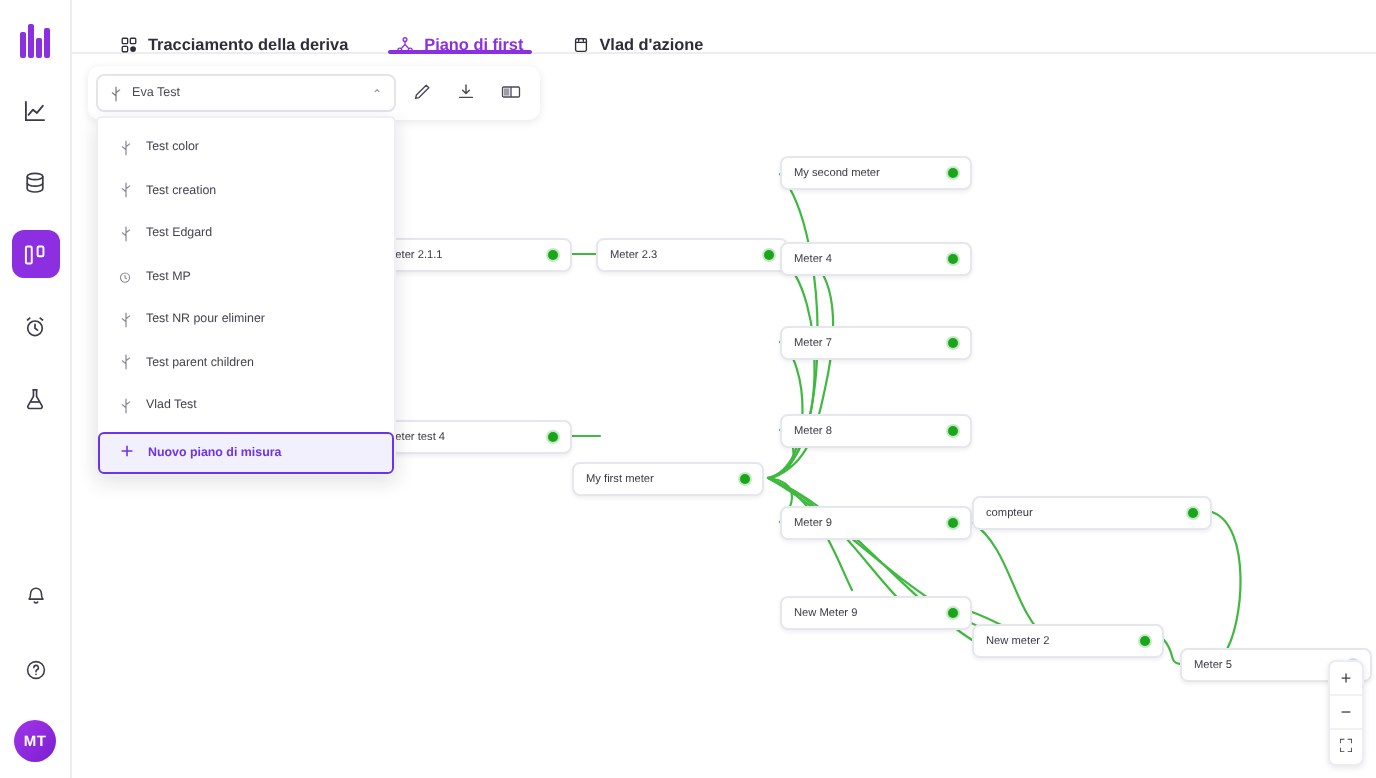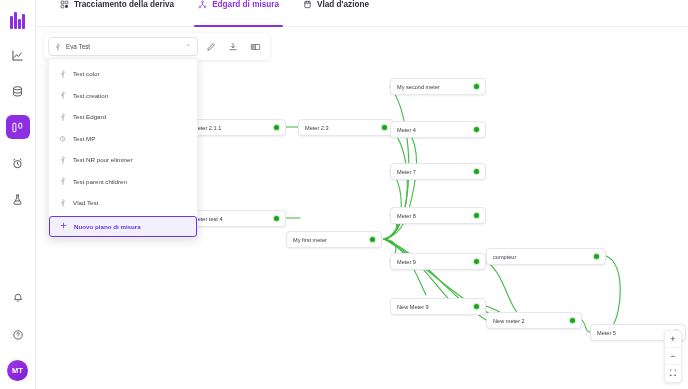--- a/index.html
+++ b/index.html
@@ -68,21 +68,21 @@
   
   #tabbar {
     position: absolute; left: 36px; top: 0; right: 0; height: 27px;
     background: #ffffff;
     border-bottom: 1px solid #ececf1;
     display: flex; align-items: center;
     padding-left: 12px;
     z-index: 30;
   }
   .tab {
-    display: flex; align-items: flex-start; gap: 5px;
+    display: flex; align-items: flex-end; gap: 5px;
     height: 27px; padding: 0 12px;
     font-size: 8.2px; font-weight: bold; color: #2e2e3a;
     cursor: pointer; position: relative;
   }
   .tab.active { color: #8b2fe0; }
   .tab.active::after {
     content: ""; position: absolute; left: 8px; right: 8px; bottom: 0;
     height: 1.6px; background: #8b2fe0; border-radius: 1px;
   }
   .tab svg { display: block; }
@@ -295,21 +295,21 @@
 
     <div class="tab active">
       <span>
         <svg width="9" height="9" viewBox="0 0 20 20" fill="none" stroke="currentColor" stroke-width="1.5">
           <circle cx="10" cy="4" r="2.1"></circle>
           <circle cx="4.2" cy="15.5" r="2.1"></circle>
           <circle cx="15.8" cy="15.5" r="2.1"></circle>
           <path d="M10 6.1v3.4M6 13.8L9.4 10M14 13.8L10.6 10" stroke-linecap="round"></path>
         </svg>
       </span>
-      <span>Edgard di misura</span>
+      <span>Piano di first</span>
     </div>
 
     <div class="tab">
       <span>
         <svg width="9" height="9" viewBox="0 0 20 20" fill="none" stroke="currentColor" stroke-width="1.5">
           <rect x="4" y="3" width="12" height="14" rx="1.6"></rect>
           <path d="M4 7h12M7.4 3v2.6M12.6 3v2.6" stroke-linecap="round"></path>
         </svg>
       </span>
       <span>Vlad d'azione</span>

